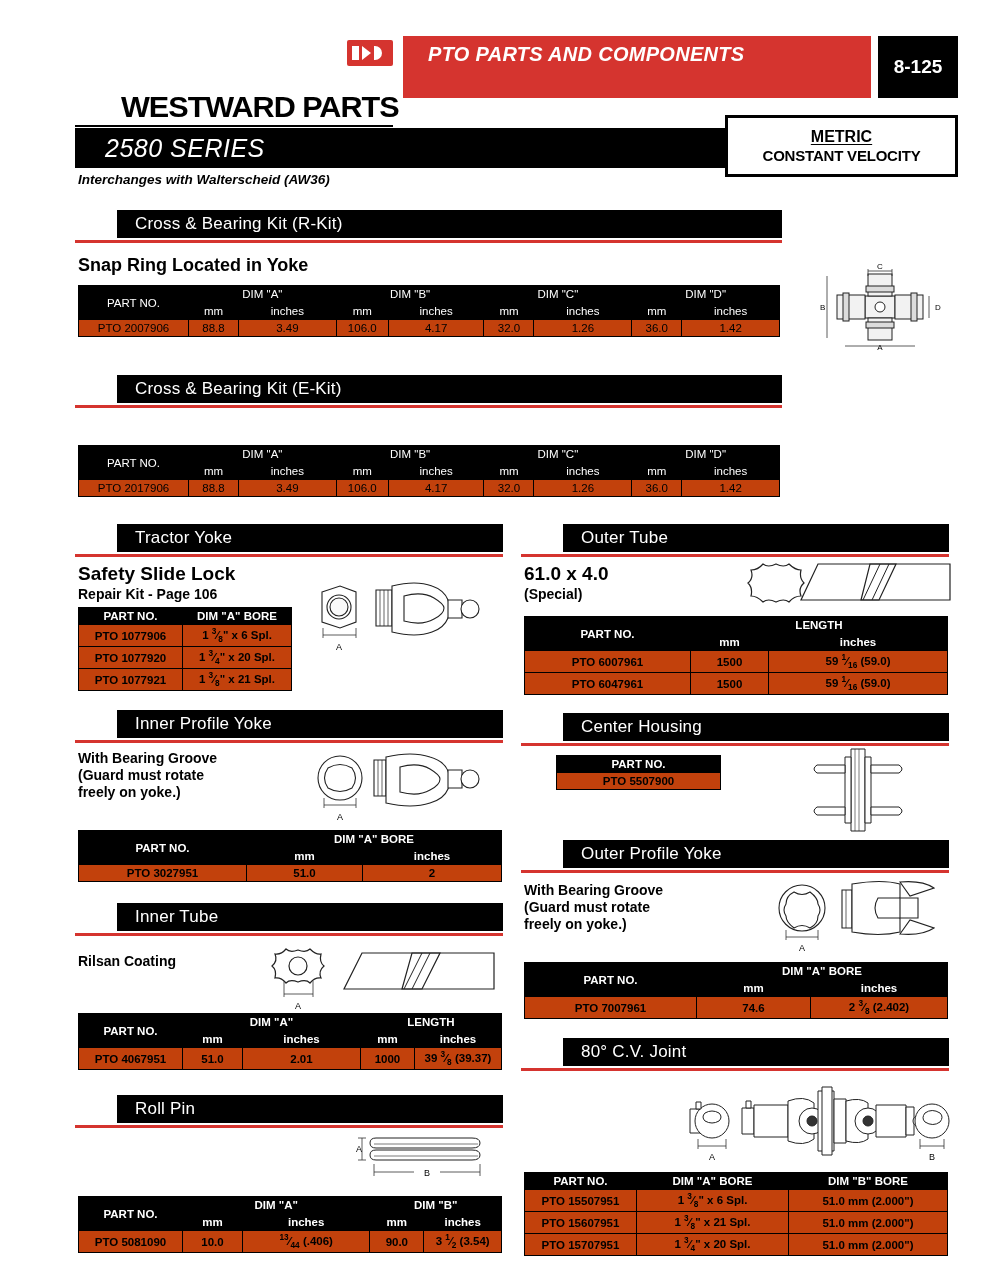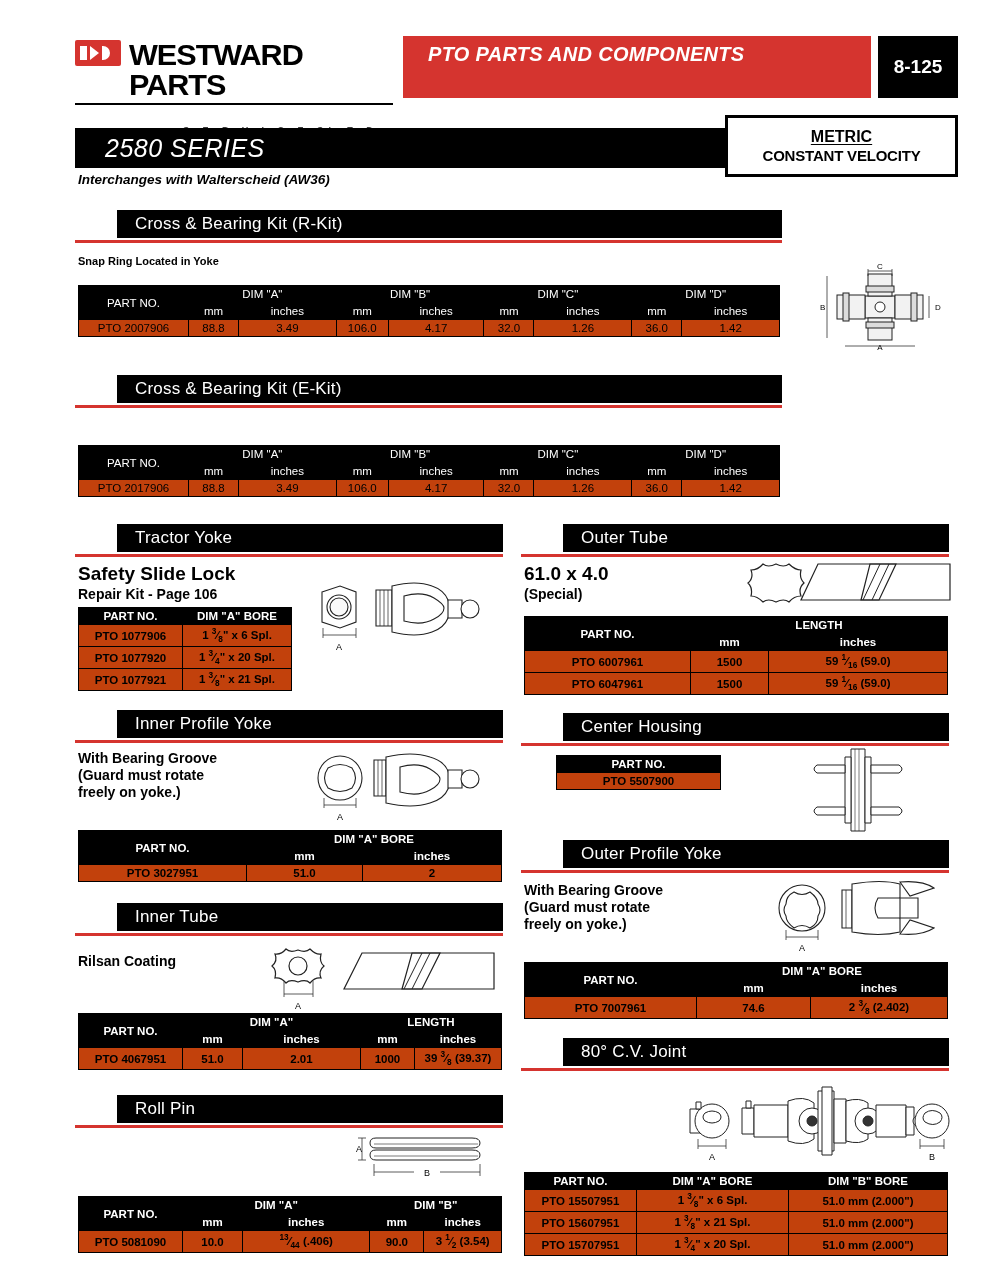--- a/index.html
+++ b/index.html
@@ -8,21 +8,21 @@
     background: #ffffff;
     font-family: "Liberation Sans", sans-serif;
     color: #000;
     overflow: hidden;
   }
   .page { position: relative; width: 989px; height: 1280px; }
 
   
   .hdr { position: absolute; left: 0; top: 40px; width: 989px; height: 62px; }
   .logo-wrap { position: absolute; left: 75px; top: 0; width: 318px; }
-  .logo-row { display: flex; align-items: flex-start; gap: 8px; }
+  .logo-row { display: flex; align-items: flex-end; gap: 26px; flex-direction: column; }
   .logo-mark {
     width: 46px; height: 26px; background: #d5342f; position: relative;
     border-radius: 2px; flex: none;
   }
   .logo-mark::before {
     content: ""; position: absolute; left: 5px; top: 6px;
     width: 7px; height: 14px; background: #fff;
   }
   .logo-mark::after {
     content: ""; position: absolute; left: 15px; top: 6px;
@@ -106,21 +106,21 @@
   table.pt th, table.pt td {
     border: 1px solid #000; text-align: center; padding: 2px 3px;
     white-space: nowrap;
   }
   table.pt th { background: #000; color: #fff; font-weight: normal; }
   table.pt td { background: #c2410c; color: #000; }
   table.pt.bold td { font-weight: bold; }
   table.pt.bold th { font-weight: bold; }
   sup, sub { font-size: 72%; }
 
-  .note-txt { position: absolute; font-size: 11px; font-weight: bold; line-height: 1.22; }
+  .note-txt { position: absolute; font-size: 18px; font-weight: bold; line-height: 1.22; }
   .note-big { position: absolute; font-size: 19px; font-weight: bold; line-height: 1.12; }
 
   svg { display: block; }
   .fig { position: absolute; }
 </style>
 </head>
 <body>
 
 <div class="page">
 

